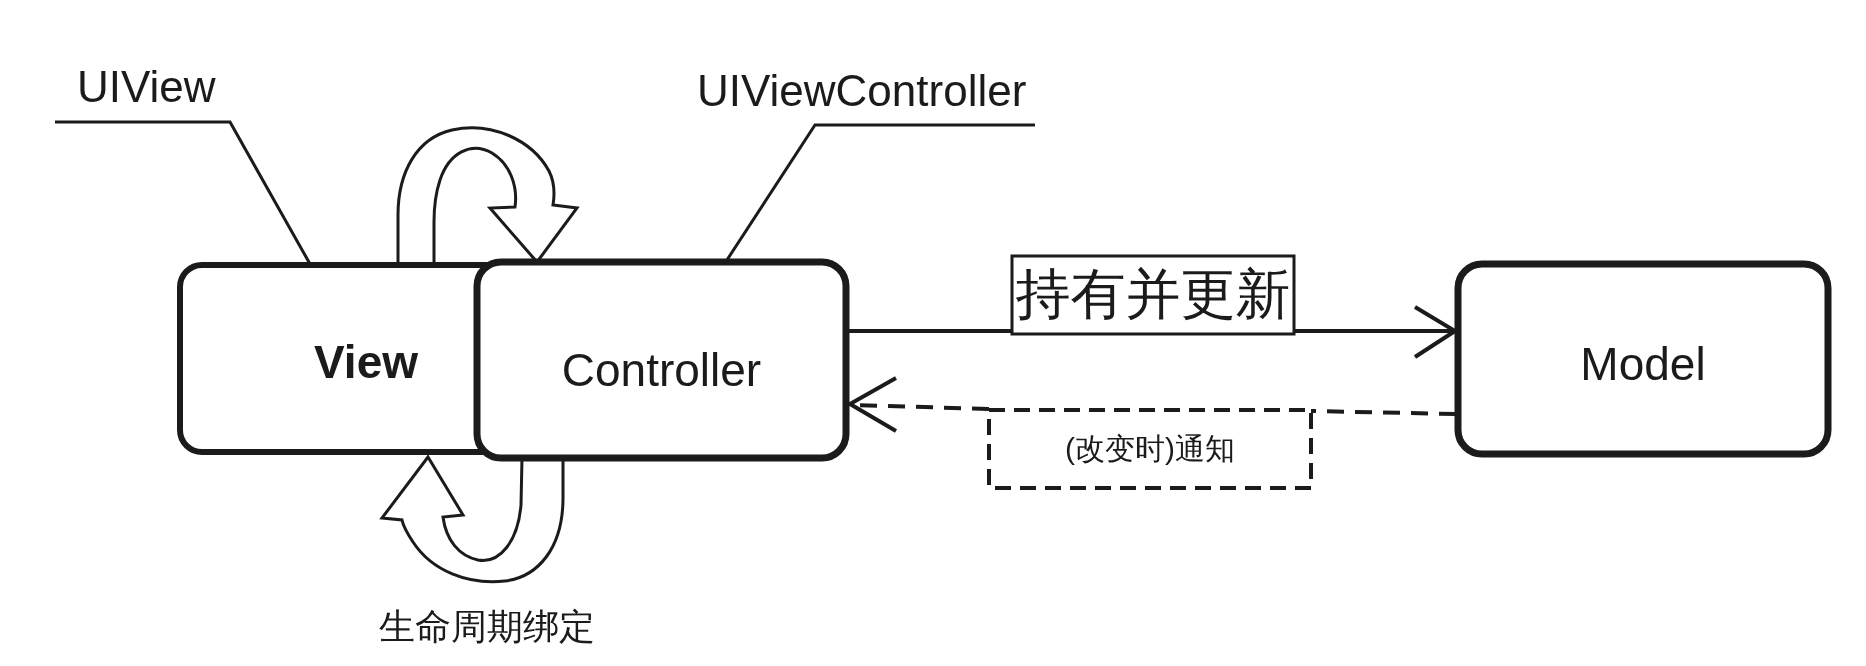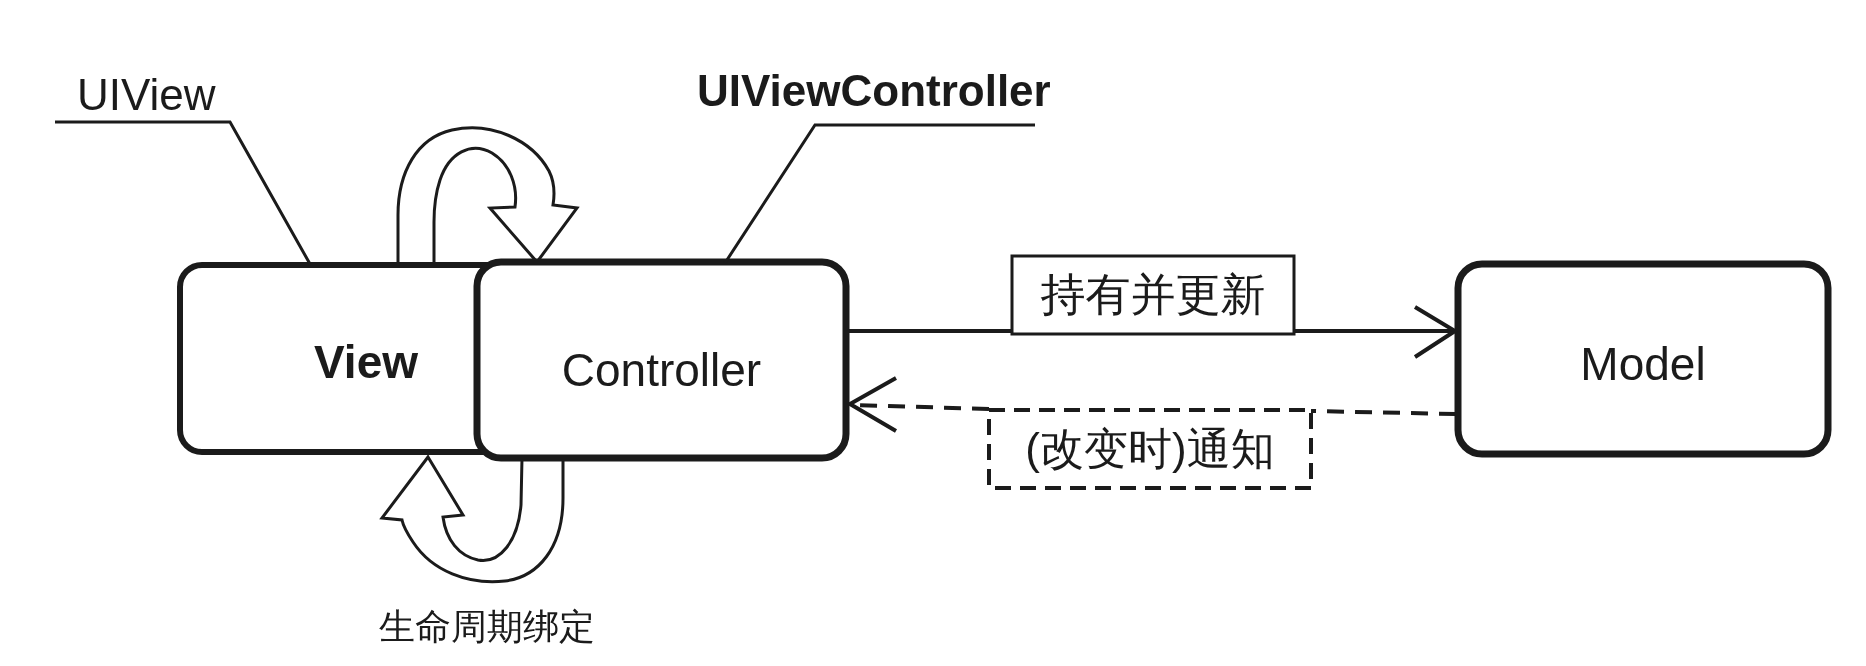--- a/index.html
+++ b/index.html
@@ -2,27 +2,27 @@
 <html><head>
 <meta charset="utf-8">
 <style>
   html,body{margin:0;padding:0;}
   body{width:1866px;height:666px;background:#ffffff;position:relative;overflow:hidden;
        font-family:"Liberation Sans","DejaVu Sans",sans-serif;color:#1b1b1b;}
   svg.drawing{position:absolute;left:0;top:0;}
   .callout{position:absolute;font-size:44px;white-space:nowrap;}
   .boxlabel{position:absolute;display:flex;align-items:center;justify-content:center;font-size:46px;}
   .arrowlabel{position:absolute;display:flex;align-items:center;justify-content:center;
-              font-size:44px;white-space:nowrap;}
-  #uiview-label{left:77px;top:70px;text-align:center;}
-  #uivc-label{left:697px;top:66px;font-weight:bold;}
+              font-size:30px;white-space:nowrap;}
+  #uiview-label{left:77px;top:62px;text-align:center;}
+  #uivc-label{left:697px;top:66px;}
   #view-label{left:180px;top:268px;width:372px;height:187px;font-weight:bold;}
   #controller-label{left:477px;top:272px;width:369px;height:196px;}
   #model-label{left:1458px;top:267px;width:370px;height:194px;text-align:right;}
-  #hold-label{left:1012px;top:256px;width:282px;height:78px;font-size:45px;}
+  #hold-label{left:1012px;top:256px;width:282px;height:78px;font-size:55px;}
   #notify-label{left:989px;top:410px;width:322px;height:78px;}
   #lifecycle-label{left:361px;top:604px;width:252px;height:46px;font-size:36px;
                    position:absolute;display:flex;align-items:center;justify-content:center;white-space:nowrap;}
 </style>
 </head>
 <body>
 
 <svg class="drawing" width="1866" height="666" viewBox="0 0 1866 666">
   <g stroke="#1b1b1b">
     <path d="M537,262 L490,208 L515,207

